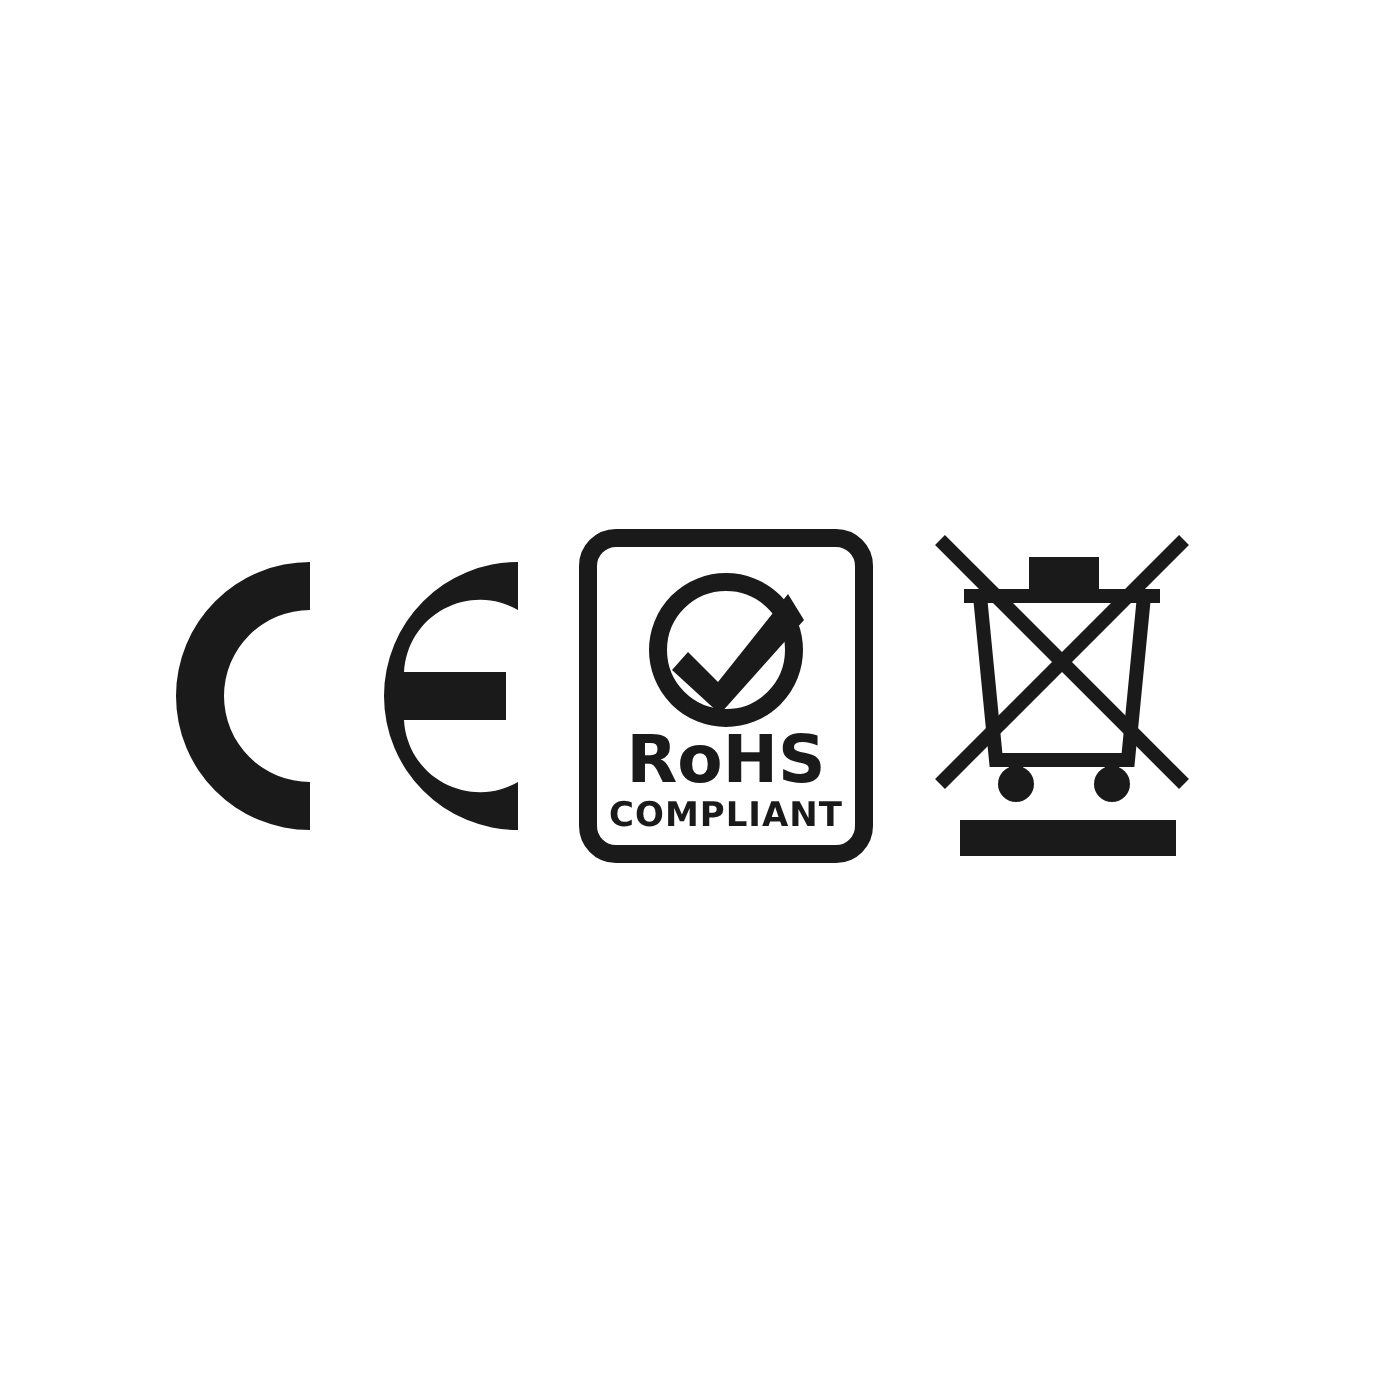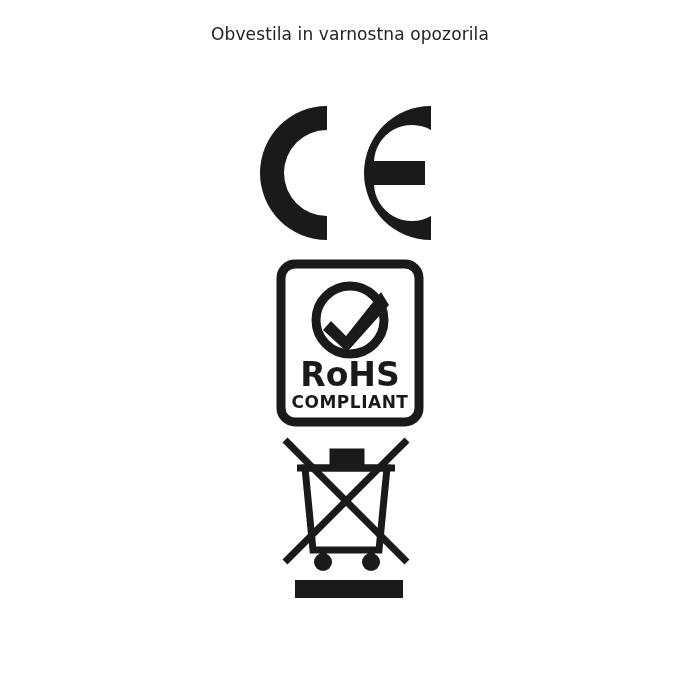--- a/index.html
+++ b/index.html
@@ -32,21 +32,21 @@
     color: #222222;
     letter-spacing: 0.1px;
   }
   .symbol-row {
     position: absolute;
     top: 258px;
     left: 0;
     width: 700px;
     height: 180px;
     display: flex;
-    flex-direction: column;
+    flex-direction: row;
     align-items: center;
     justify-content: center;
     gap: 0px;
   }
   .symbol {
     display: flex;
     align-items: center;
     justify-content: center;
   }
   .sym-ce { width: 200px; height: 180px; }
@@ -59,21 +59,20 @@
     overflow: hidden;
     clip: rect(0 0 0 0);
     white-space: nowrap;
   }
 </style>
 </head>
 <body>
 
 <div class="page">
 
-  <div class="page-title">Obvestila in varnostna opozorila</div>
 
   <div class="symbol-row">
 
     <div class="symbol sym-ce">
       <svg width="190" height="170" viewBox="0 0 190 170" aria-hidden="true">
 
         <path d="M72 18
                  A 62 62 0 1 0 72 152
                  L 72 128
                  A 38 38 0 1 1 72 42

